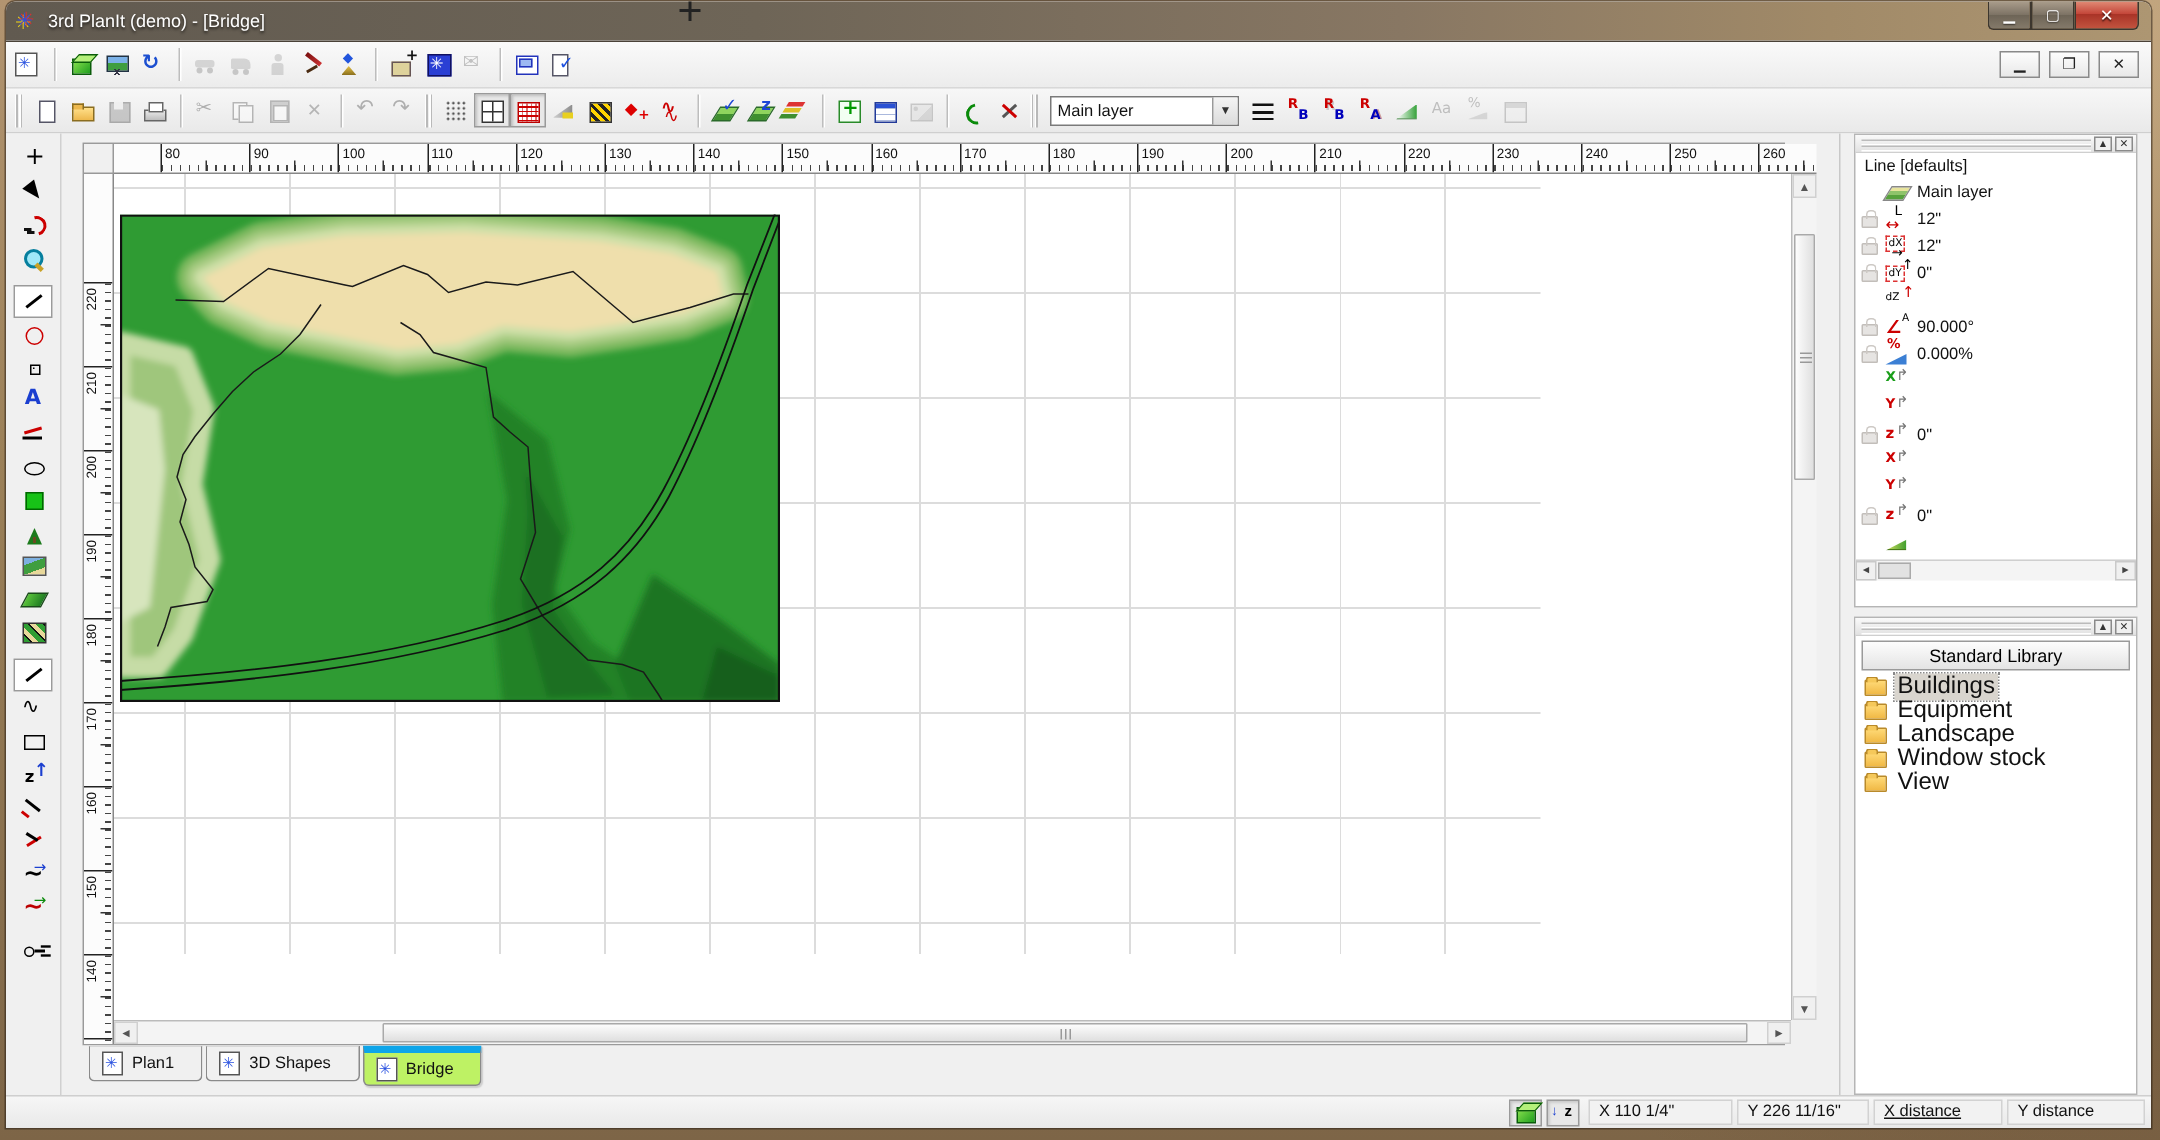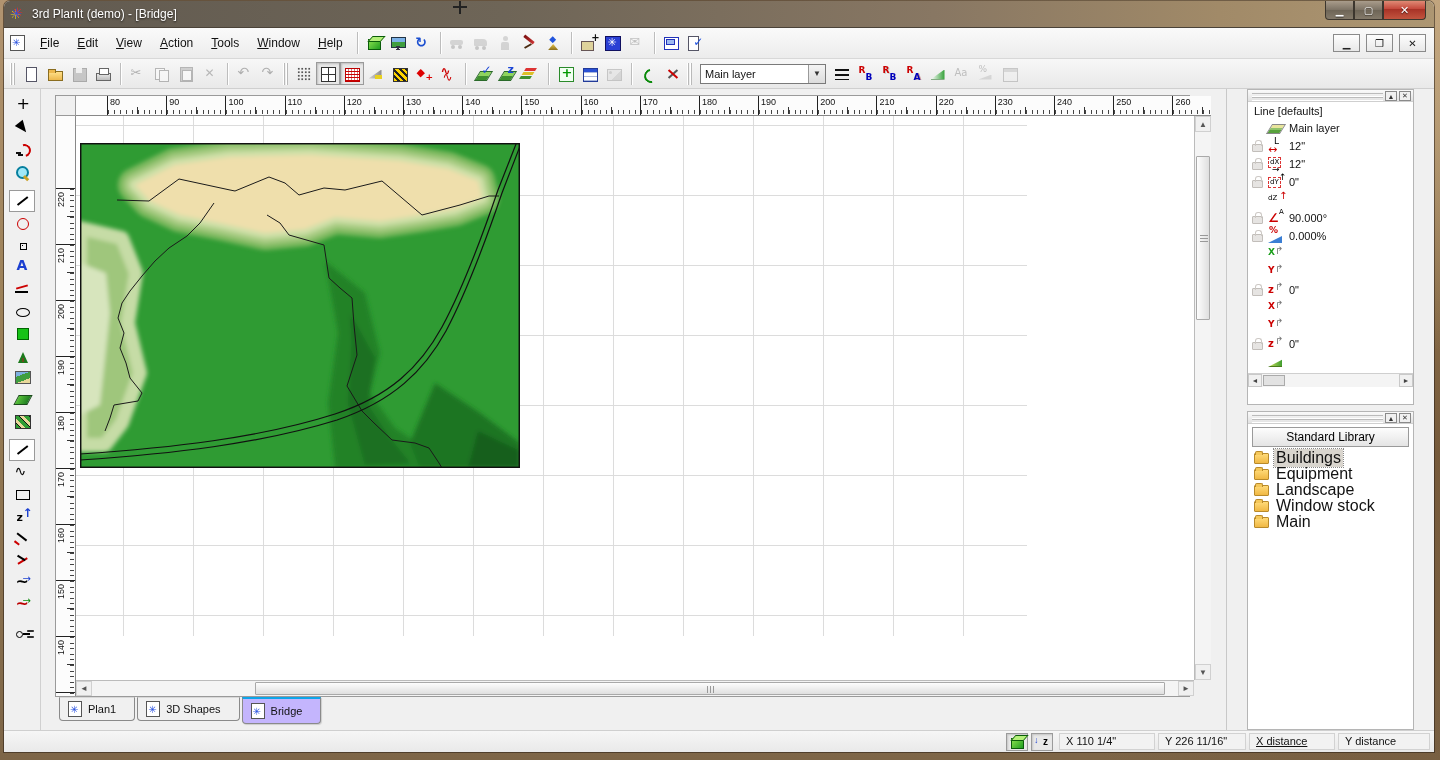--- a/index.html
+++ b/index.html
@@ -221,26 +221,26 @@
   .sbtn { position:absolute; width:16px; height:16px; background:#f0f0f0; color:#555; font-size:8px;
     display:flex; align-items:center; justify-content:center; border:1px solid #d0d0d0; }
   .vthumb { position:absolute; left:1px; width:14px; top:40px; height:164px; background:linear-gradient(90deg,#fdfdfd,#dfdfdf); border:1px solid #a9a9a9; border-radius:1px; }
   .vthumb::after { content:""; position:absolute; left:3px; top:50%; width:8px; height:1px; background:#999; box-shadow:0 3px 0 #999,0 -3px 0 #999; }
   .hthumb { position:absolute; top:1px; height:13px; left:179px; width:910px; background:linear-gradient(#fdfdfd,#dfdfdf); border:1px solid #a9a9a9; border-radius:1px; }
   .hthumb::after { content:""; position:absolute; top:3px; left:50%; height:7px; width:1px; background:#999; box-shadow:3px 0 0 #999,-3px 0 0 #999; }
 
   .tabbar { display:flex; align-items:flex-start; height:30px; padding-left:4px; background:#f0f0f0; width:1157px; }
   .tab { display:flex; align-items:center; gap:6px; height:24px; padding:0 18px 0 8px; background:#f0f0f0;
     border:1px solid #8a8a8a; border-top:1px solid #d8d8d8; border-radius:0 0 4px 4px; margin-right:2px; font-size:11px; }
-  .tab[data-state="active"] { background:#c4b5fd; height:27px; border-top:2px solid #0ea5e9; box-shadow:1px 1px 1px rgba(0,0,0,.15); z-index:2; }
+  .tab[data-state="active"] { background:#bef264; height:27px; border-top:5px solid #0ea5e9; box-shadow:1px 1px 1px rgba(0,0,0,.15); z-index:2; }
   .tabdoc { width:14px; height:16px; background:#fff; border:1px solid #555; position:relative; }
   .tabdoc::before { content:"✳"; position:absolute; left:1px; top:2px; font-size:10px; color:#2a52e0; }
 
   
-  .dock { width:208px; flex:0 0 208px; background:#f0f0f0; border-left:1px solid #c8c8c8; display:flex; flex-direction:column; padding:0 20px;justify-content:center; }
+  .dock { width:208px; flex:0 0 208px; background:#f0f0f0; border-left:1px solid #c8c8c8; display:flex; flex-direction:column; padding:0 9px;justify-content:center; }
   .panel { background:#fff; border:1px solid #b5b5b5; position:relative; }
   .panel-head { height:12px; background:linear-gradient(#fafafa,#e2e2e2); border-bottom:1px solid #cfcfcf; position:relative; }
   .panel-head::before { content:""; position:absolute; left:4px; right:30px; top:3px; height:2px; border-top:1px solid #bbb; border-bottom:1px solid #fff; }
   .panel-head::after { content:""; position:absolute; left:4px; right:30px; top:7px; height:2px; border-top:1px solid #bbb; border-bottom:1px solid #fff; }
   .ph-btn { position:absolute; top:1px; width:12px; height:10px; border:1px solid #8a8a8a; background:#f0f0f0; font-size:7px;
     display:flex; align-items:center; justify-content:center; color:#333; }
   .panel-title { font-size:11px; padding:3px 6px 2px; }
   .prow { display:flex; align-items:center; height:18px; padding-left:4px; gap:3px; }
   .prow .lock { width:11px; height:8px; border-radius:1px; background:#e6e4e2; border:1px solid #c2beba; position:relative; margin-top:3px; visibility:hidden; }
   .prow .lock::before { content:""; position:absolute; left:1.5px; top:-5px; width:5px; height:5px; border:1.5px solid #cdc9c5; border-bottom:none; border-radius:3px 3px 0 0; }
@@ -307,30 +307,20 @@
     <div class="winbtns">
       <div class="wbtn min">▁</div>
       <div class="wbtn">▢</div>
       <div class="wbtn close">✕</div>
     </div>
   </div>
   <div class="cursor-cross"></div>
 
   <div class="row-menu">
     <span class="mdi-doc"></span>
-    <div class="tgroup">
-
-    <span class="menu-item">File</span>
-        <span class="menu-item">Edit</span>
-        <span class="menu-item">View</span>
-        <span class="menu-item">Action</span>
-        <span class="menu-item">Tools</span>
-        <span class="menu-item">Window</span>
-        <span class="menu-item">Help</span>
-      </div>
     <span class="vsep"></span>
     <div class="tgroup">
 
     <button class="tbtn">
           <span class="ic" data-icon="cube"></span>
         </button>
         <button class="tbtn">
           <span class="ic" data-icon="scene"></span>
         </button>
         <button class="tbtn">
@@ -897,21 +887,21 @@
               <span class="lbl">Landscape</span>
             </div>
 
             <div class="lib-item">
               <span class="folder"></span>
               <span class="lbl">Window stock</span>
             </div>
 
             <div class="lib-item">
               <span class="folder"></span>
-              <span class="lbl">Main</span>
+              <span class="lbl">View</span>
             </div>
           </div>
       </div>
     </div>
   </div>
 
   <div class="statusbar">
     <div class="sb-spacer"></div>
     <button class="sb-tool">
         <span class="ic" data-icon="cube"></span>

